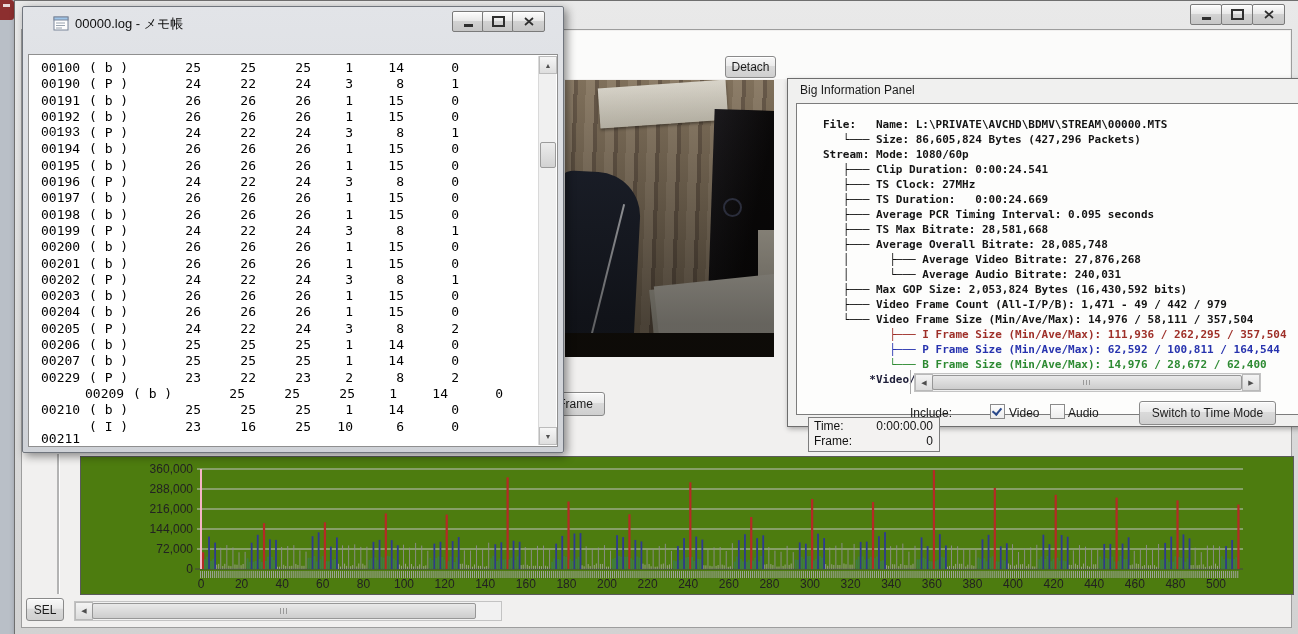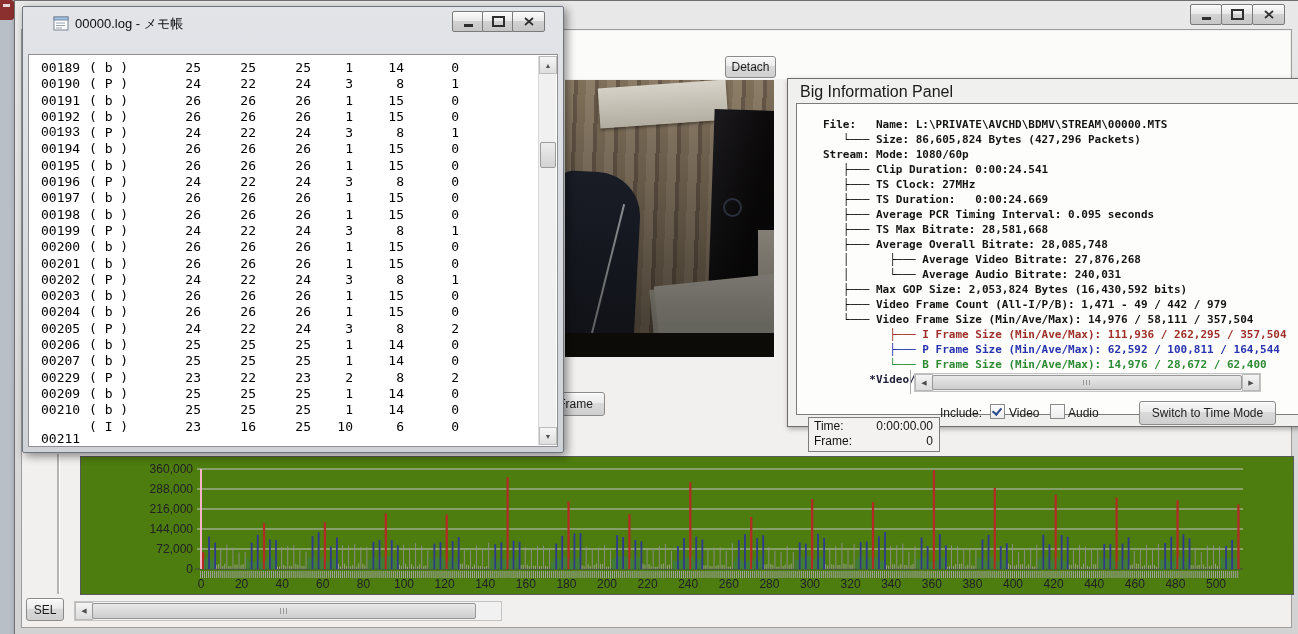--- a/index.html
+++ b/index.html
@@ -56,21 +56,21 @@
      border-radius:18px 44px 10px 20px;transform:rotate(3deg);}
   .ph-zip{position:absolute;left:40px;top:122px;width:2px;height:150px;background:#cdd1d8;transform:rotate(14deg);}
   .ph-desk{position:absolute;right:0;top:150px;width:16px;height:110px;background:#cdc8ba;}
   .ph-papers{position:absolute;left:92px;top:200px;width:122px;height:68px;background:#d9d6cb;
      transform:rotate(-6deg);box-shadow:-5px 3px 0 #c6c3b5,4px 6px 0 #b5b1a1;}
   .ph-floor{position:absolute;left:0;bottom:0;width:100%;height:24px;background:#14110c;}
 
   
   #info-panel{left:765px;top:48px;width:532px;height:347px;background:#f0f0ef;
      border:1px solid #6d6d6d;box-shadow:1px 2px 5px rgba(0,0,0,.3);}
-  #info-title{position:absolute;left:12px;top:4px;font-size:16px;color:#1a1a1a;}
+  #info-title{position:absolute;left:12px;top:4px;font-size:12px;color:#1a1a1a;}
   #info-box{position:absolute;left:8px;top:24px;right:9px;bottom:11px;background:#fdfdfc;border:1px solid #7c7c7c;}
   #info-lines{position:absolute;left:26px;top:13px;right:4px;}
   .info-line{font-family:"DejaVu Sans Mono",monospace;font-size:11px;font-weight:bold;
      line-height:15px;white-space:pre;}
 
   
   #time-box{left:786px;top:387px;width:130px;height:33px;border:1px solid #7d7d7d;background:#f3f2f1;}
   .tf-row{position:absolute;left:5px;right:6px;height:15px;display:flex;justify-content:space-between;
      font-size:12px;color:#111;}
 
@@ -187,21 +187,21 @@
         <div class="tf-row" style="top:1px;">
           <span>Time:</span>
           <span>0:00:00.00</span>
         </div>
         <div class="tf-row" style="top:16px;">
           <span>Frame:</span>
           <span>0</span>
         </div>
       </div>
 
-      <div class="lab" style="left:918px;top:376px;">Include:</div>
+      <div class="lab" style="left:888px;top:376px;">Include:</div>
       <div class="cb checked" id="cb-video" style="left:968px;top:374px;"></div>
       <div class="lab" style="left:987px;top:376px;">Video</div>
       <div class="cb" id="cb-audio" style="left:1028px;top:374px;"></div>
       <div class="lab" style="left:1046px;top:376px;">Audio</div>
       <div class="w7btn" style="left:1117px;top:371px;width:135px;height:22px;">
         <span>Switch to Time Mode</span>
       </div>
 
       <div class="lab" style="left:68px;top:444px;">Bytes</div>
       <div class="rb sel" id="rb-bytes" style="left:81px;top:462px;"></div>
@@ -1321,21 +1321,21 @@
         <span class="glyph-max"></span>
       </div>
     <div class="capbtn" style="left:489px;top:4px;width:31px;">
       <svg width="10" height="9" viewBox="0 0 10 9">
           <path d="M1 1 L9 8 M9 1 L1 8" stroke="#2f2f2f" stroke-width="1.7"></path>
         </svg>
     </div>
     <div id="np-text">
       <div id="np-rows">
           <div class="np-row">
-            <span class="cl" style="width: 48px;">00189</span>
+            <span class="cl" style="width: 48px;">00100</span>
             <span class="cl" style="width: 58px;">( b )</span>
             <span class="cr" style="width: 54px;">25</span>
             <span class="cr" style="width: 55px;">25</span>
             <span class="cr" style="width: 55px;">25</span>
             <span class="cr" style="width: 42px;">1</span>
             <span class="cr" style="width: 51px;">14</span>
             <span class="cr" style="width: 55px;">0</span>
           </div>
           <div class="np-row">
             <span class="cl" style="width: 48px;">00190</span>
@@ -1521,21 +1521,21 @@
             <span class="cl" style="width: 48px;">00229</span>
             <span class="cl" style="width: 58px;">( P )</span>
             <span class="cr" style="width: 54px;">23</span>
             <span class="cr" style="width: 55px;">22</span>
             <span class="cr" style="width: 55px;">23</span>
             <span class="cr" style="width: 42px;">2</span>
             <span class="cr" style="width: 51px;">8</span>
             <span class="cr" style="width: 55px;">2</span>
           </div>
           <div class="np-row">
-            <span class="cl" style="width: 48px;">00209</span>
+            <span class="cl" style="width: 48px; margin-left: 44px;">00209</span>
             <span class="cl" style="width: 58px;">( b )</span>
             <span class="cr" style="width: 54px;">25</span>
             <span class="cr" style="width: 55px;">25</span>
             <span class="cr" style="width: 55px;">25</span>
             <span class="cr" style="width: 42px;">1</span>
             <span class="cr" style="width: 51px;">14</span>
             <span class="cr" style="width: 55px;">0</span>
           </div>
           <div class="np-row">
             <span class="cl" style="width: 48px;">00210</span>

